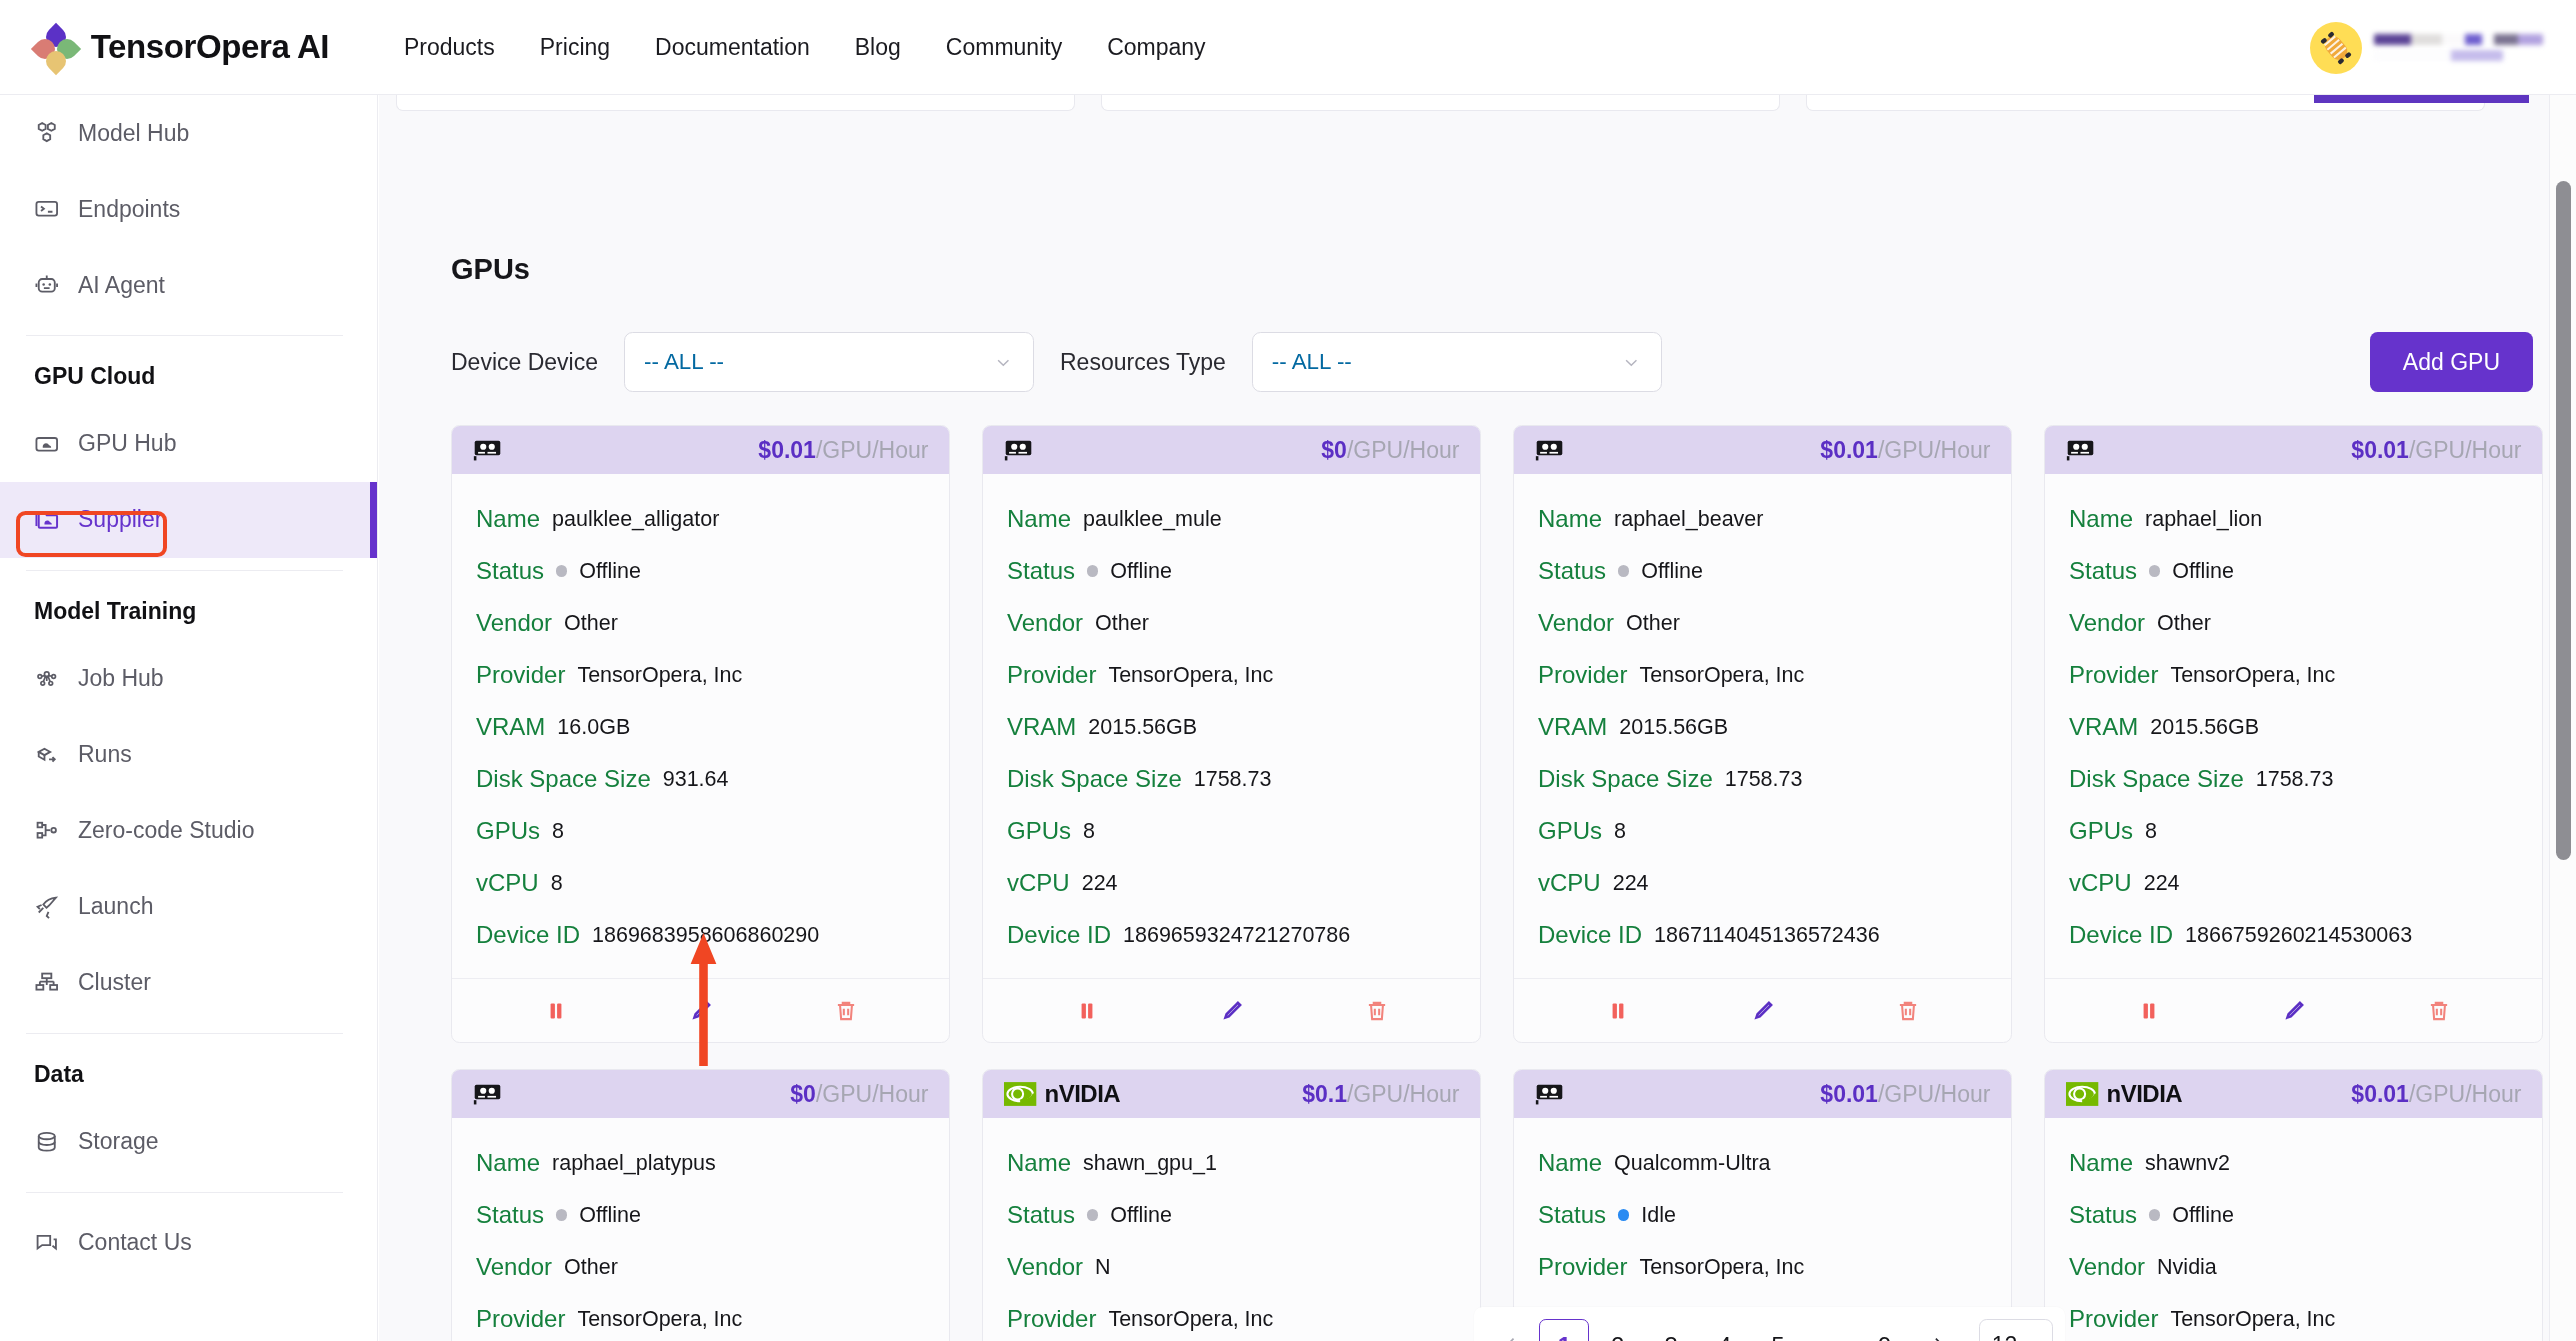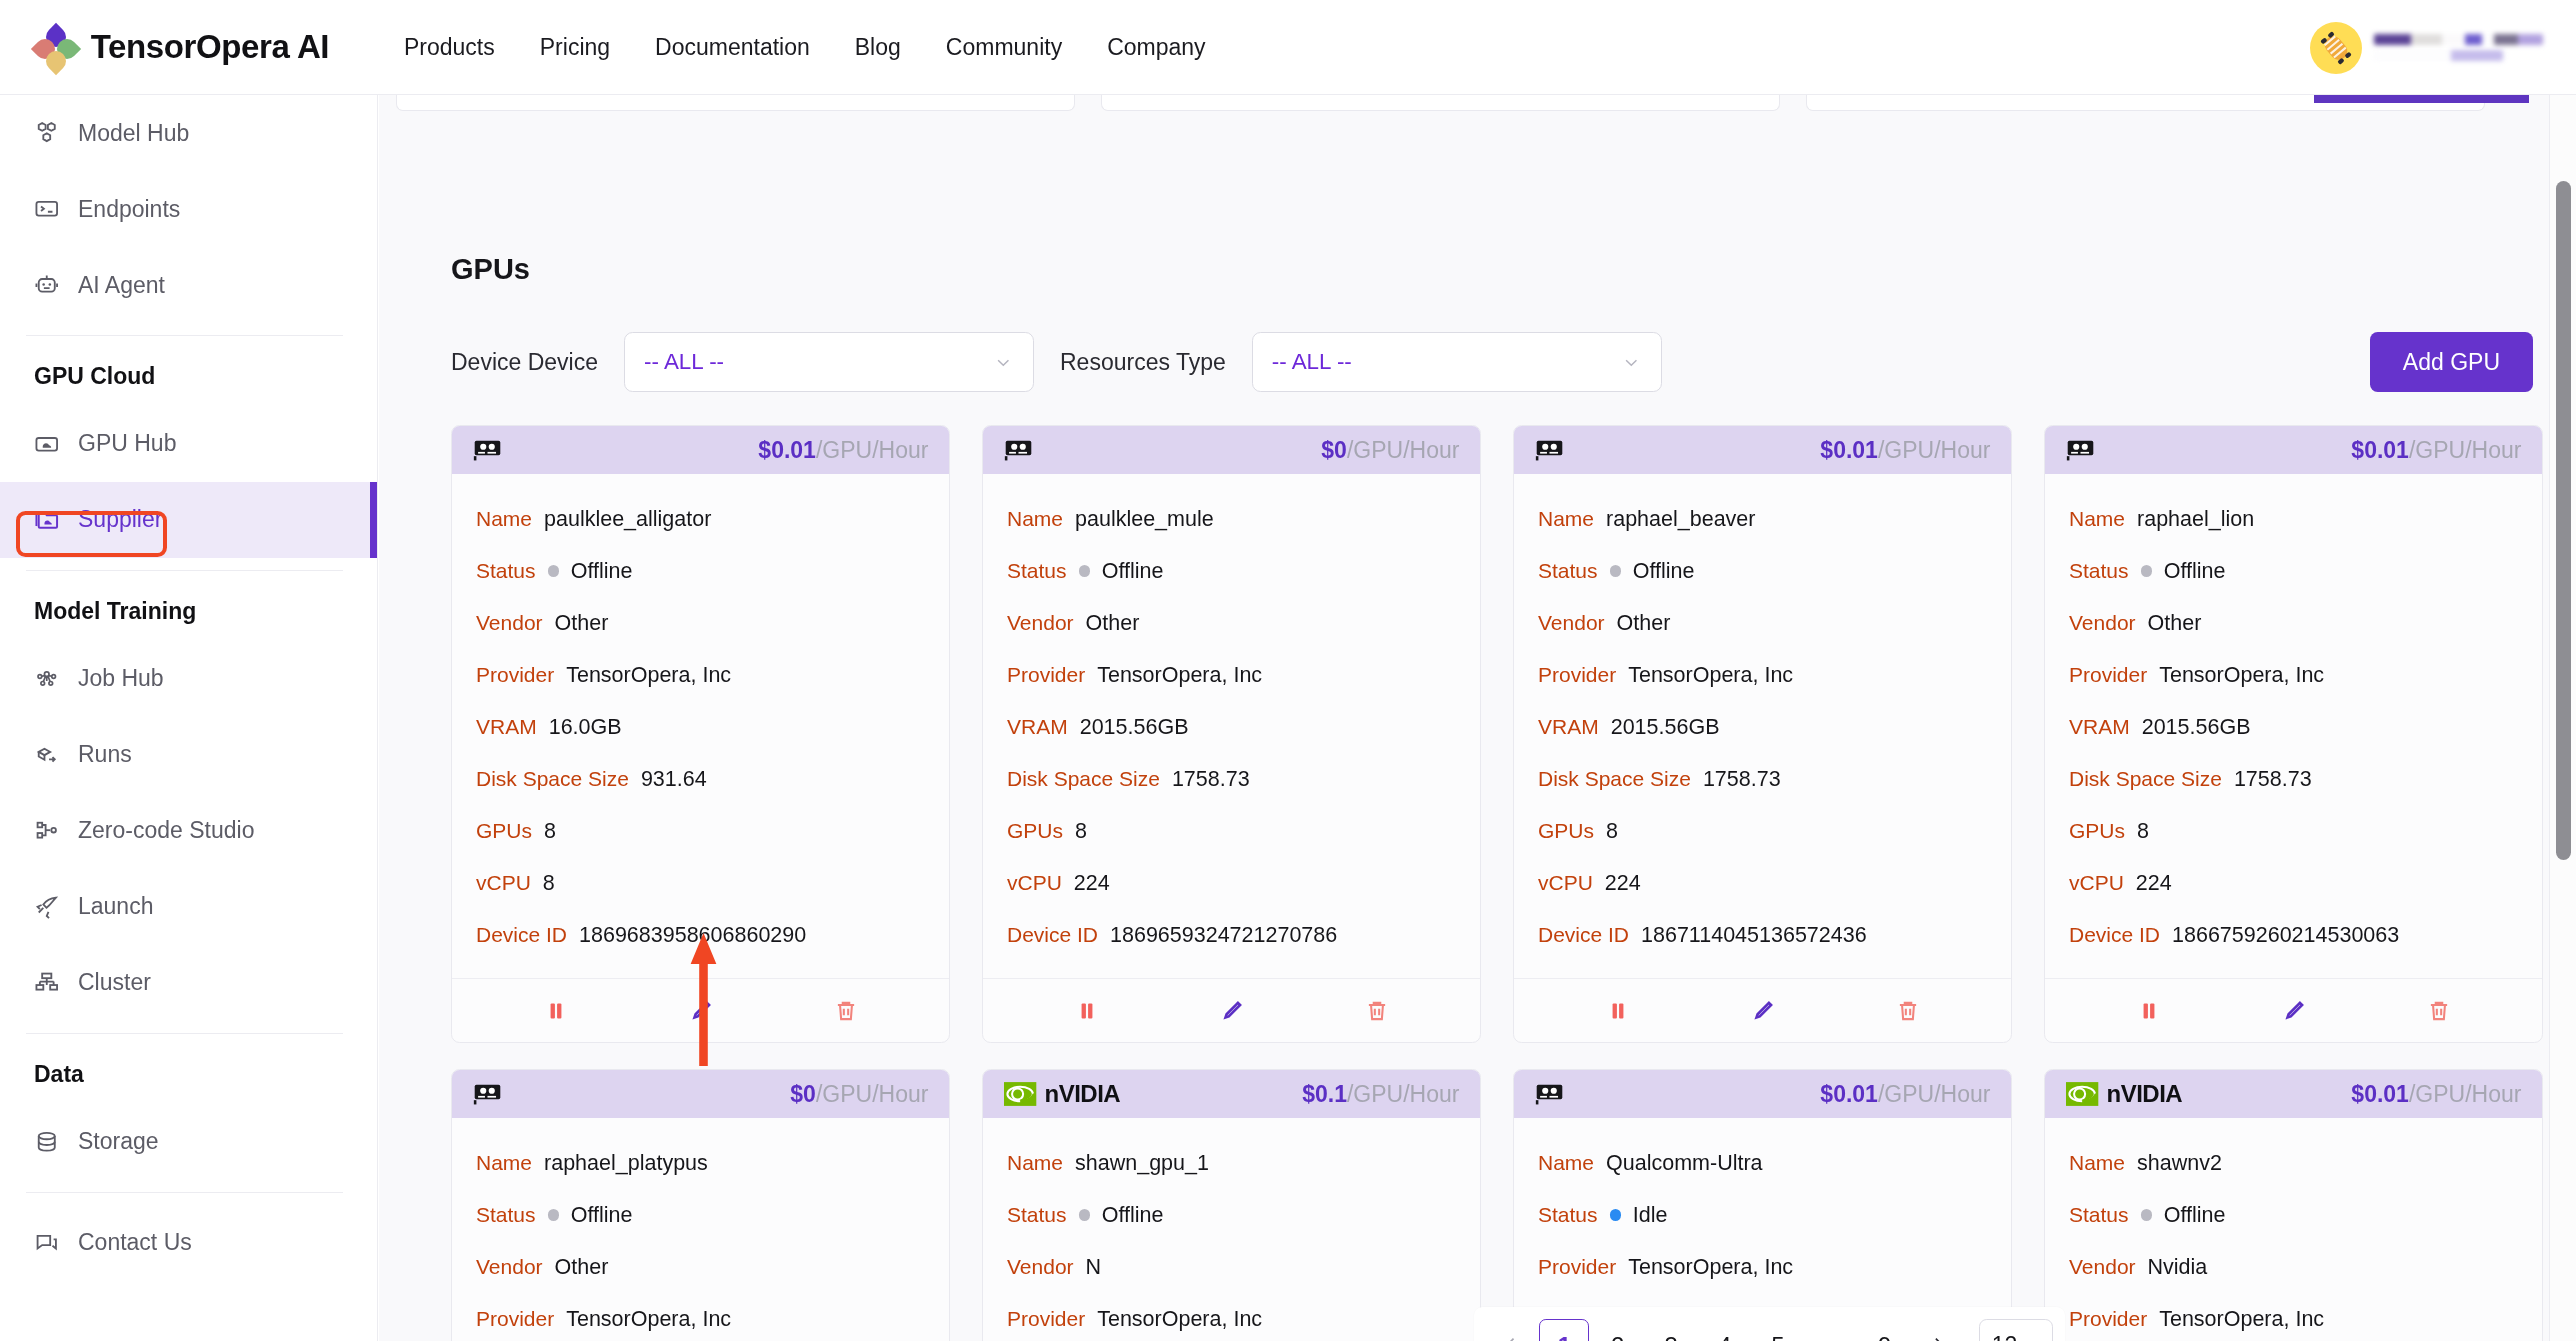--- a/index.html
+++ b/index.html
@@ -74,21 +74,21 @@
   .panel { position: absolute; left: 12px; top: 19px; width: 2197px; height: 1228px; background: #f9f9fb; }
 
   .page-title { position: absolute; left: 60px; top: 139px; font-size: 29px; font-weight: 600; color: #16161a; }
 
   .filters { position: absolute; left: 60px; top: 218px; display: flex; align-items: center; gap: 26px; }
   .flabel { font-size: 23px; color: #2a2a31; white-space: nowrap; }
   .fselect {
     width: 410px; height: 60px; background: #fff; border: 0.9px solid #dcdce4; border-radius: 8.6px;
     display: flex; align-items: center; justify-content: space-between; padding: 0 19px; cursor: pointer;
   }
-  .fselect .val { font-size: 22.4px; color: #6d28d9; text-align: right; }
+  .fselect .val { font-size: 22.4px; color: #0369a1; text-align: right; }
   .chev { width: 20.6px; height: 20.6px; flex: none; }
 
   .add-btn {
     position: absolute; right: 55px; top: 218px; height: 60px; padding: 0 33px;
     background: #6633cc; color: #fff; border: none; border-radius: 7.7px;
     font-size: 23px; font-family: inherit; cursor: pointer;
     display: flex; align-items: center; justify-content: center;
   }
 
   
@@ -104,21 +104,21 @@
     height: 48px; background: #ddd4f0; display: flex; align-items: center;
     justify-content: space-between; padding: 0 20.6px;
   }
   .vendor-mark { display: flex; align-items: center; gap: 6.9px; }
   .nv-word { font-size: 24px; font-weight: 700; color: #101014; letter-spacing: -0.5px; }
   .price { font-size: 23px; color: #a6a6b2; white-space: nowrap; }
   .price b { color: #5b2fc4; font-weight: 700; }
 
   .gcard-body { padding: 19px 24px 17px 24px; }
   .grow { display: flex; align-items: center; height: 52px; gap: 12px; }
-  .gk { font-size: 21px; color: #c2410c; white-space: nowrap; }
+  .gk { font-size: 24px; color: #15803d; white-space: nowrap; }
   .gv { font-size: 21.5px; color: #16161a; font-weight: 500; white-space: nowrap; }
   .dot { width: 11.2px; height: 11.2px; border-radius: 50%; flex: none; }
   .dot.offline { background: #b9b9c2; }
   .dot.idle { background: #2a8bf2; }
 
   .gcard-foot {
     height: 64px; border-top: 0.9px solid #ededf2; display: flex;
     align-items: center; justify-content: space-around; padding: 0 31px;
   }
   .act { width: 33px; height: 33px; display: flex; align-items: center; justify-content: center; cursor: pointer; }

